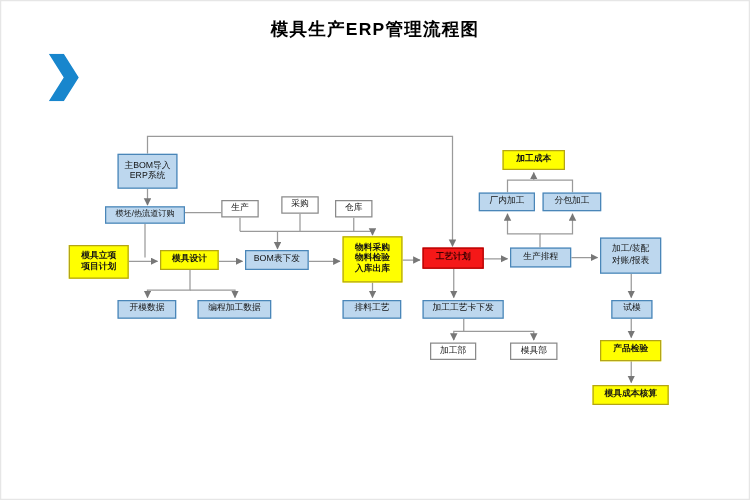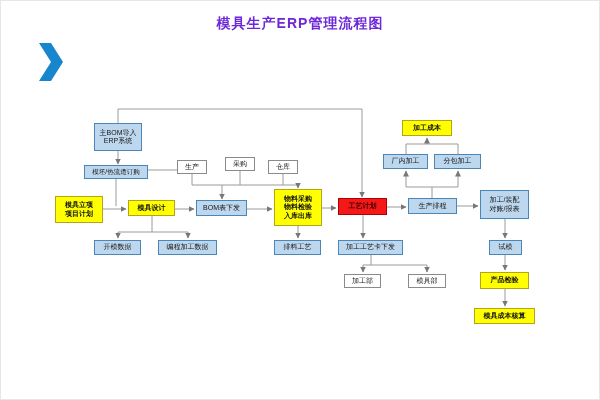--- a/index.html
+++ b/index.html
@@ -3,21 +3,21 @@
 <meta charset="utf-8">
 <style>
   html,body{margin:0;padding:0;background:#f4f4f4;}
   .page{
     position:relative;width:600px;height:400px;background:#ffffff;
     font-family:"Liberation Sans",sans-serif;overflow:hidden;
     border:1px solid #e6e6e6;box-sizing:border-box;
   }
   .title{
     position:absolute;top:14px;left:0;width:100%;text-align:center;
-    font-size:14px;font-weight:bold;color:#6d28d9;letter-spacing:1px;
+    font-size:14px;font-weight:bold;color:#000000;letter-spacing:1px;
   }
   .chevron{position:absolute;left:36px;top:42px;width:28px;height:38px;}
   .wires{position:absolute;left:0;top:0;width:600px;height:400px;pointer-events:none;}
   .node{
     position:absolute;display:flex;align-items:center;justify-content:center;
     text-align:center;box-sizing:border-box;border:1px solid #888;
     font-size:7px;line-height:1.2;color:#141414;white-space:pre-line;
     padding:0 1px;
   }
   .yellow{background:#ffff00;border-color:#b3a517;font-weight:bold;}

